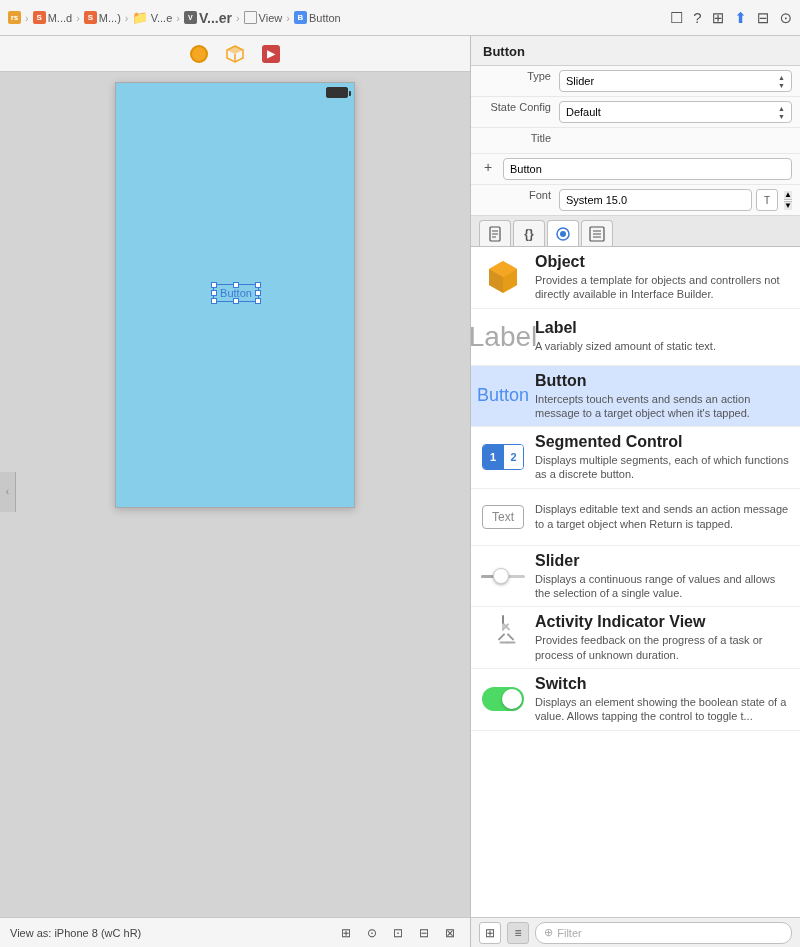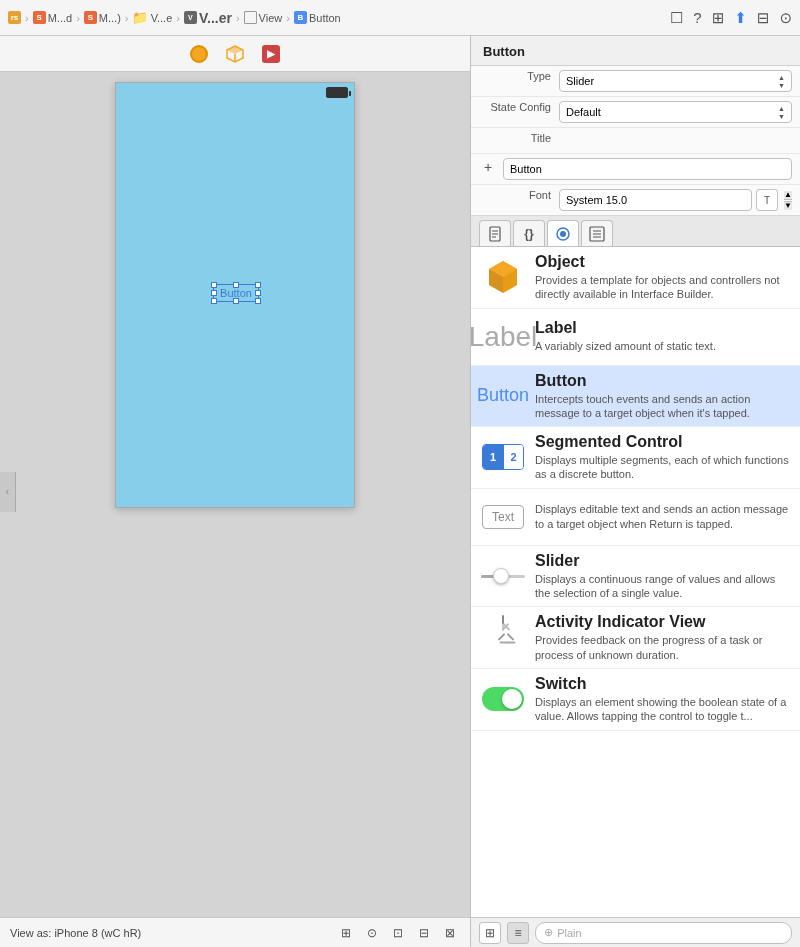--- a/index.html
+++ b/index.html
@@ -856,18 +856,18 @@
       </div>
 
 
     </div>
 
     <div class="library-bottom">
       <div class="library-bottom-icon">⊞</div>
       <div class="library-bottom-icon" style="background:#ddd;">≡</div>
       <div class="filter-input">
         <span style="font-size:11px;color:#aaa;">⊕</span>
-        <span style="color:#aaa;font-size:11px;">Plain</span>
+        <span style="color:#aaa;font-size:11px;">Filter</span>
       </div>
     </div>
 
   </div>
 </div>
 
 </body></html>

